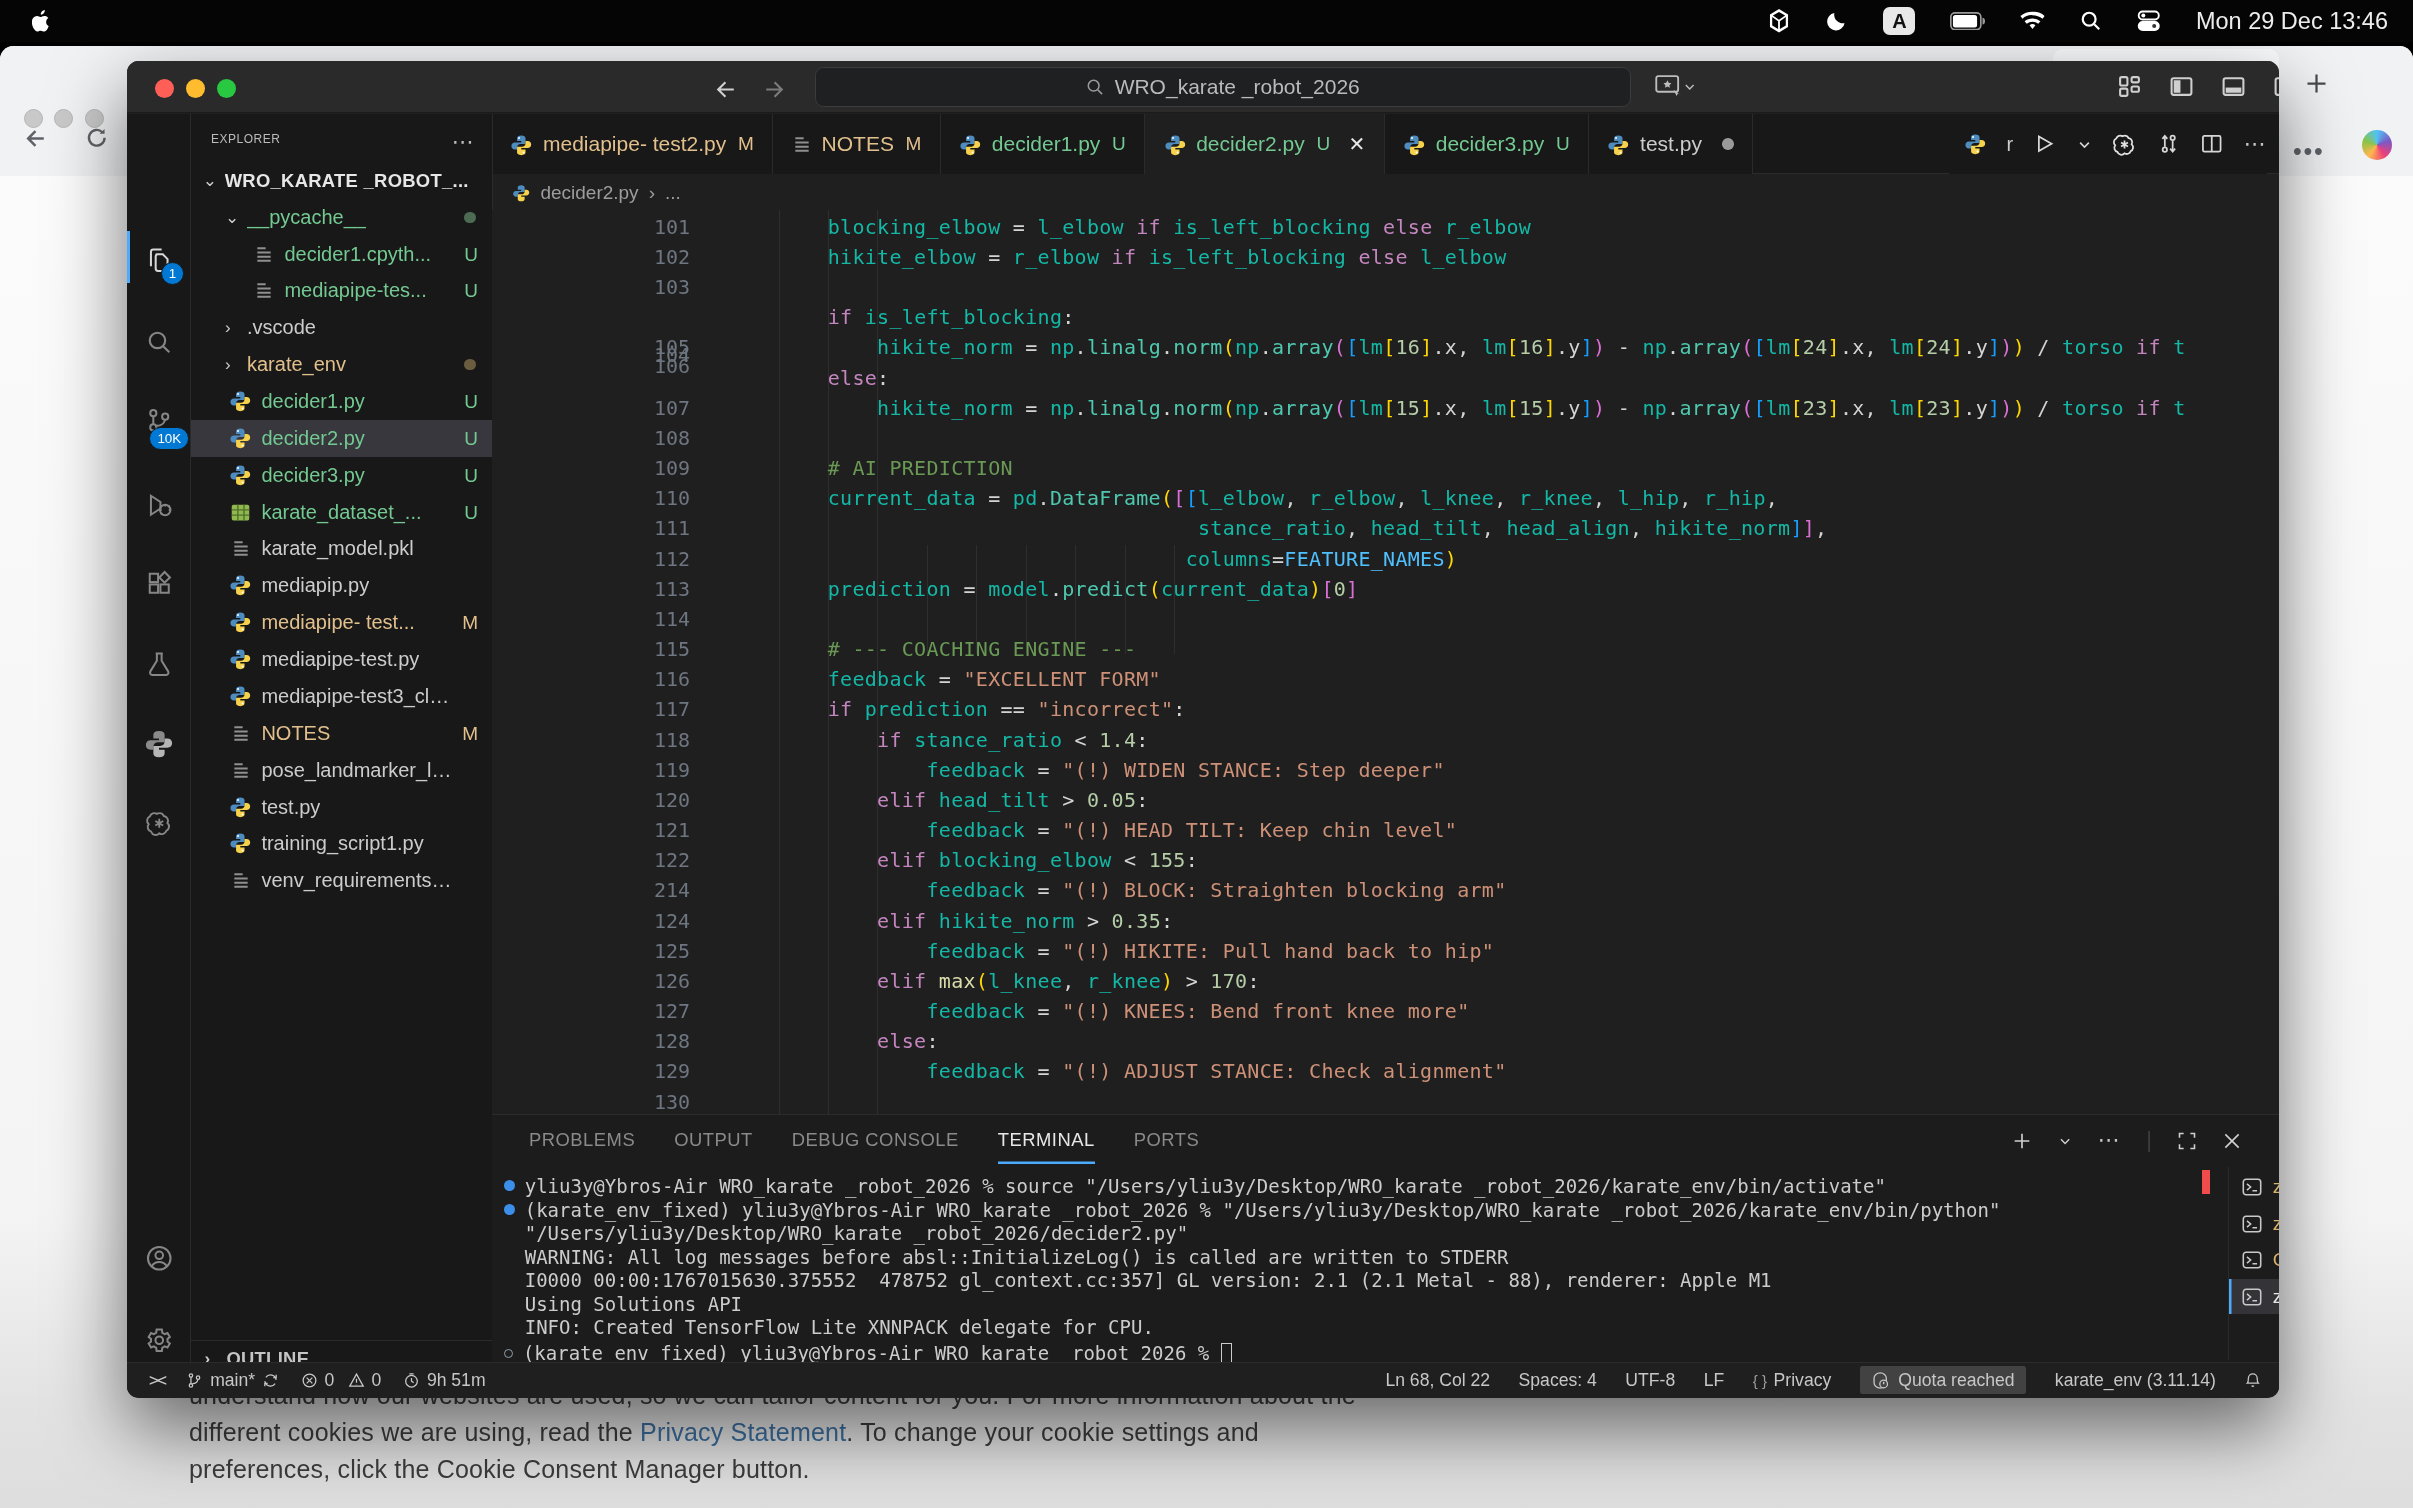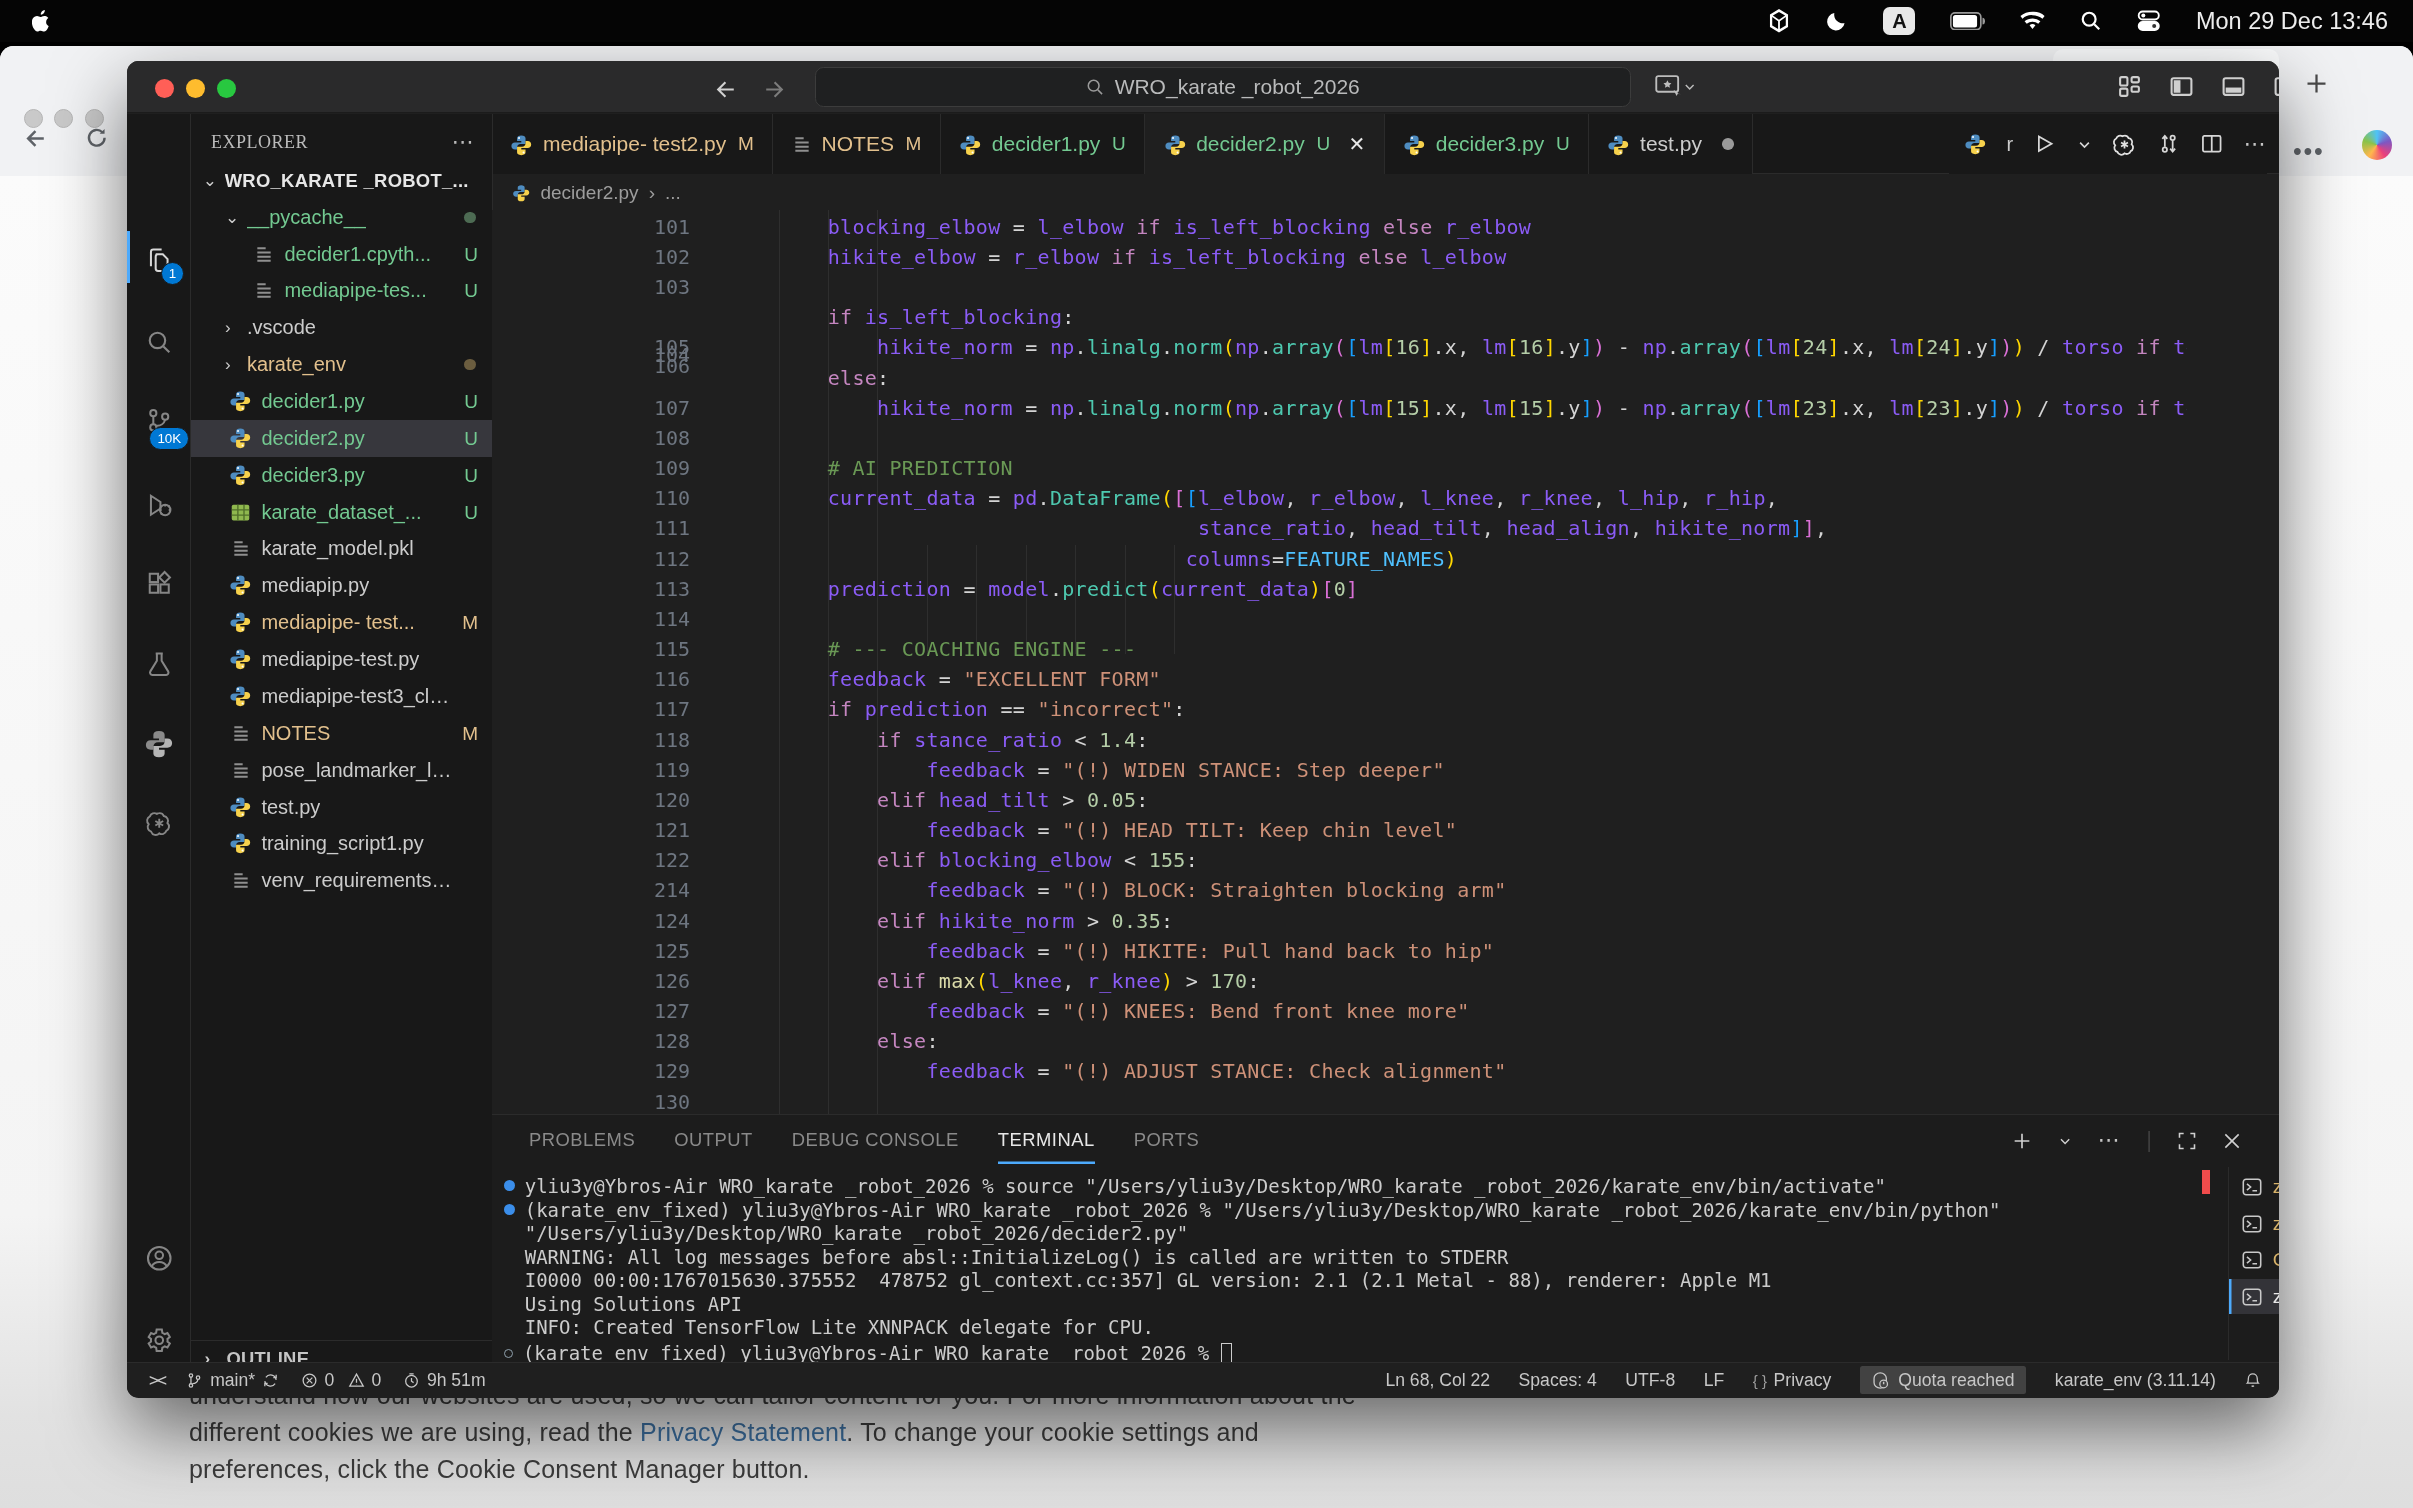--- a/index.html
+++ b/index.html
@@ -46,36 +46,36 @@
 
   
   #activitybar { position:absolute; left:0; top:53px; width:64px; height:1249px; background:#181818; border-right:0.8px solid #2b2b2b; }
   .act-icon { position:absolute; left:0; width:64px; height:59px; display:flex; align-items:center; justify-content:center; color:#868686; }
   .act-icon.active { color:#d7d7d7; }
   .act-active-bar { position:absolute; left:0; top:117px; width:2.5px; height:52px; background:#4daafc; }
   .act-badge { position:absolute; background:#0078d4; color:#fff; border-radius:17px; font-size:13.4px; display:flex; align-items:center; justify-content:center; border:1.7px solid #181818; }
 
   
   #sidebar { position:absolute; left:64px; top:53px; width:302px; height:1249px; background:#181818; border-right:0.8px solid #2b2b2b; overflow:hidden; }
-  #explorer-header { position:absolute; left:20px; top:18.4px; font-size:18px; color:#bbbbbb; letter-spacing:0.5px;font-family:Liberation Serif, serif; }
+  #explorer-header { position:absolute; left:20px; top:18.4px; font-size:12px; color:#bbbbbb; letter-spacing:0.5px; }
   #explorer-dots { position:absolute; right:18.4px; top:15px; color:#bbb; font-size:22px; }
   .exp-row { position:absolute; left:0; width:302px; height:37px; display:flex; align-items:center; font-size:20px; white-space:nowrap; }
   .exp-row.selected { background:#37373d; }
   .exp-chevron { color:#cccccc; font-size:17px; width:22px; display:inline-block; }
   .exp-label { overflow:hidden; text-overflow:ellipsis; }
   .exp-status { position:absolute; right:15px; font-size:19px; }
   .exp-dot { position:absolute; right:17px; width:11.7px; height:11.7px; border-radius:50%; }
   .exp-icon { width:25px; margin-right:8.4px; display:inline-flex; justify-content:center; }
   .outline-row { position:absolute; left:0; width:302px; height:37px; border-top:0.8px solid #2b2b2b; display:flex; align-items:center; font-size:18.4px; color:#c5c5c5; font-weight:bold; letter-spacing:0.3px; }
 
   
   #editor { position:absolute; left:365px; top:149px; width:1696px; height:965px; background:#1f1f1f; overflow:hidden; }
   .code-row { position:absolute; left:0; width:1696px; height:30px; line-height:30px; white-space:pre; font-family:"DejaVu Sans Mono","Liberation Mono",monospace; font-size:20px; letter-spacing:0.3px; }
   .gutter { position:absolute; left:0; width:198px; text-align:right; color:#6e7681; font-family:"DejaVu Sans Mono","Liberation Mono",monospace; font-size:20px; line-height:30px; }
-  .tok-t{color:#d4d4d4}.tok-v{color:#8b5cf6}.tok-k{color:#c586c0}.tok-f{color:#4ec9b0}.tok-fy{color:#dcdcaa}
+  .tok-t{color:#d4d4d4}.tok-v{color:#14b8a6}.tok-k{color:#c586c0}.tok-f{color:#4ec9b0}.tok-fy{color:#dcdcaa}
   .tok-s{color:#ce9178}.tok-n{color:#b5cea8}.tok-c{color:#6a9955}.tok-o{color:#d4d4d4}.tok-cc{color:#4fc1ff}
   .tok-b1{color:#ffd700}.tok-b2{color:#da70d6}.tok-b3{color:#179fff}
   .indent-guide { position:absolute; width:0.8px; background:#2e2e2e; }
   #h-scrollbar { position:absolute; left:240px; top:939px; width:1277px; height:13.4px; background:#3f3f40; border-radius:6.7px; }
 
   
   #panel { position:absolute; left:365px; top:1053px; width:1787px; height:248px; background:#1c1c1c; border-top:0.8px solid #2b2b2b; }
   #panel-tabs { position:absolute; left:37px; top:0; height:49px; display:flex; gap:39px; align-items:center; font-size:18.4px; letter-spacing:0.5px; color:#8a8a8a; }
   .panel-tab { height:49px; display:flex; align-items:center; }
   .panel-tab.active { color:#e7e7e7; box-shadow:inset 0 -2.5px 0 #4daafc; }

